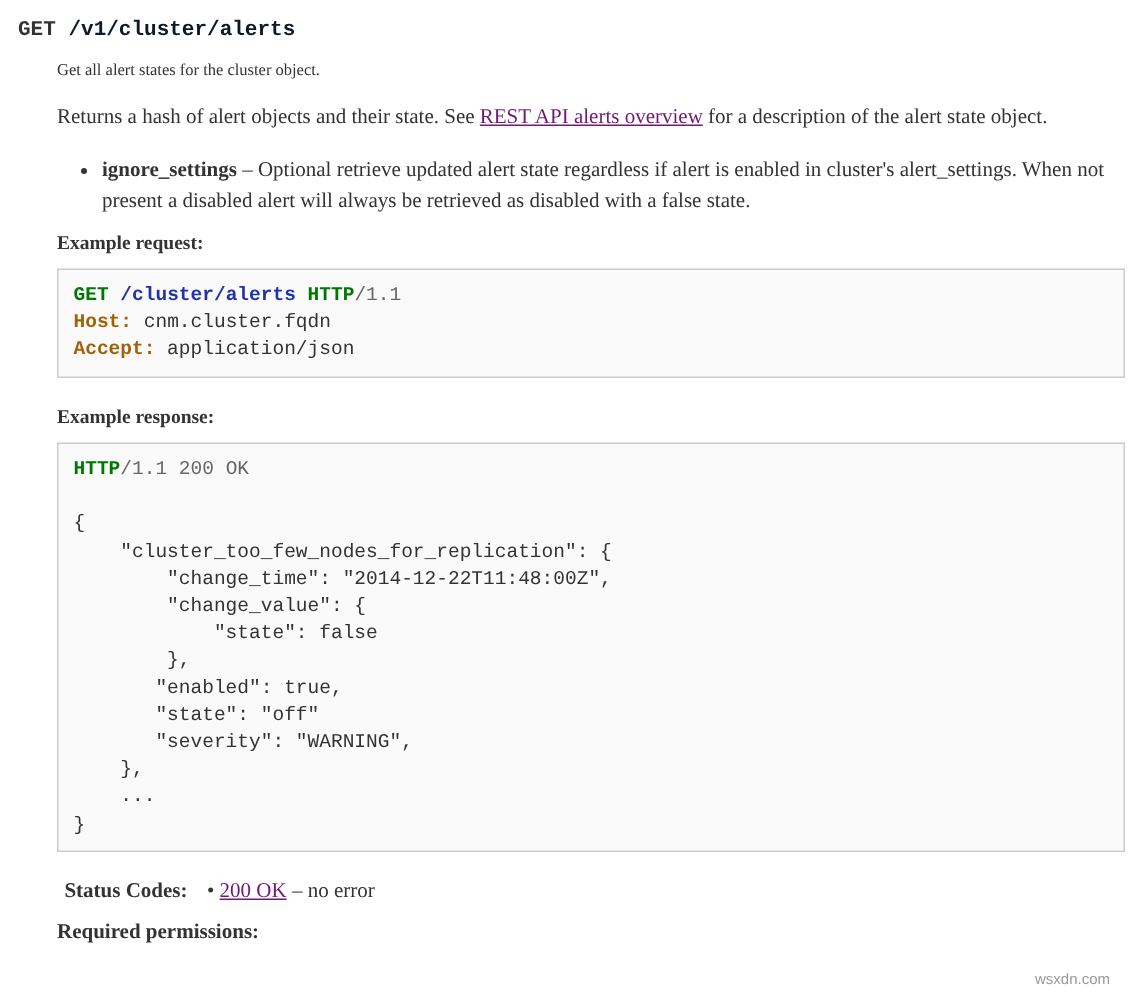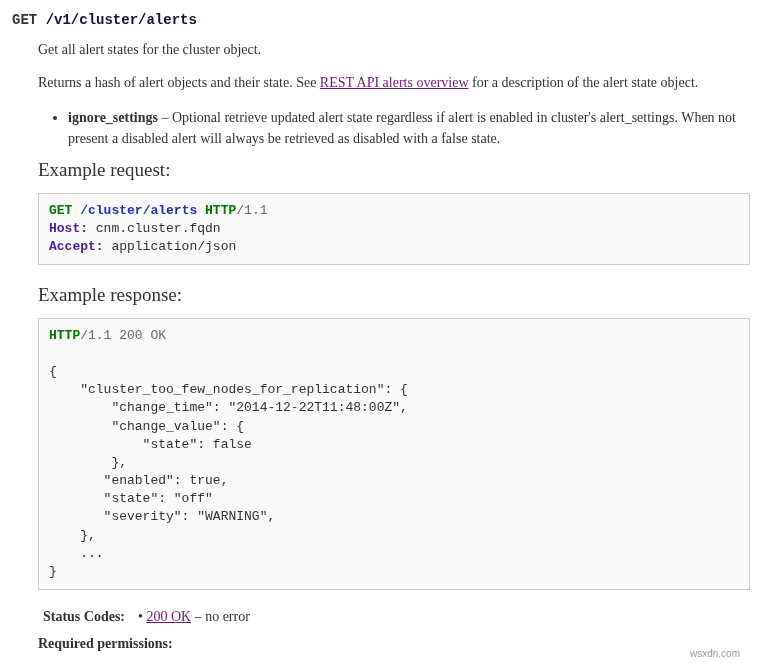--- a/index.html
+++ b/index.html
@@ -27,21 +27,21 @@
       color: #333;
     }
     .endpoint-path {
       color: #0f172a;
     }
     .content {
       margin-left: 26px;
     }
     .description {
       margin-bottom: 12px;
-      font-size: 14px;
+      font-size: 11px;
     }
     .description-2 {
       margin-bottom: 14px;
       font-size: 14px;
     }
     .link {
       color: #701a75;
     }
     .section-label {
       font-weight: bold;
@@ -53,40 +53,40 @@
       margin-left: 30px;
       margin-bottom: 7px;
     }
     ul.params li {
       margin-bottom: 4px;
     }
     .param-name {
       font-weight: bold;
     }
     .example-label {
-      font-weight: normal;
+      font-weight: bold;
       margin-bottom: 8px;
-      font-size: 19px;
+      font-size: 13px;
     }
     .code-block {
       border: 1px solid #ccc;
       background: #fafafa;
       padding: 8px 10px;
       font-family: 'Courier New', Courier, monospace;
       font-size: 13px;
       line-height: 1.4;
       margin-bottom: 16px;
       white-space: pre;
       overflow-x: auto;
     }
     .kw-method { color: #007700; font-weight: bold; }
     .kw-path { color: #2233aa; font-weight: bold; }
     .kw-proto { color: #007700; font-weight: bold; }
     .kw-ver { color: #666; }
-    .kw-header { color: #4c1d95; font-weight: bold; }
+    .kw-header { color: #a16207; font-weight: bold; }
     .plain { color: #333; }
     .footer-table {
       display: flex;
       margin-top: 6px;
       font-size: 14px;
     }
     .footer-label {
       font-weight: bold;
       min-width: 100px;
       text-align: center;

